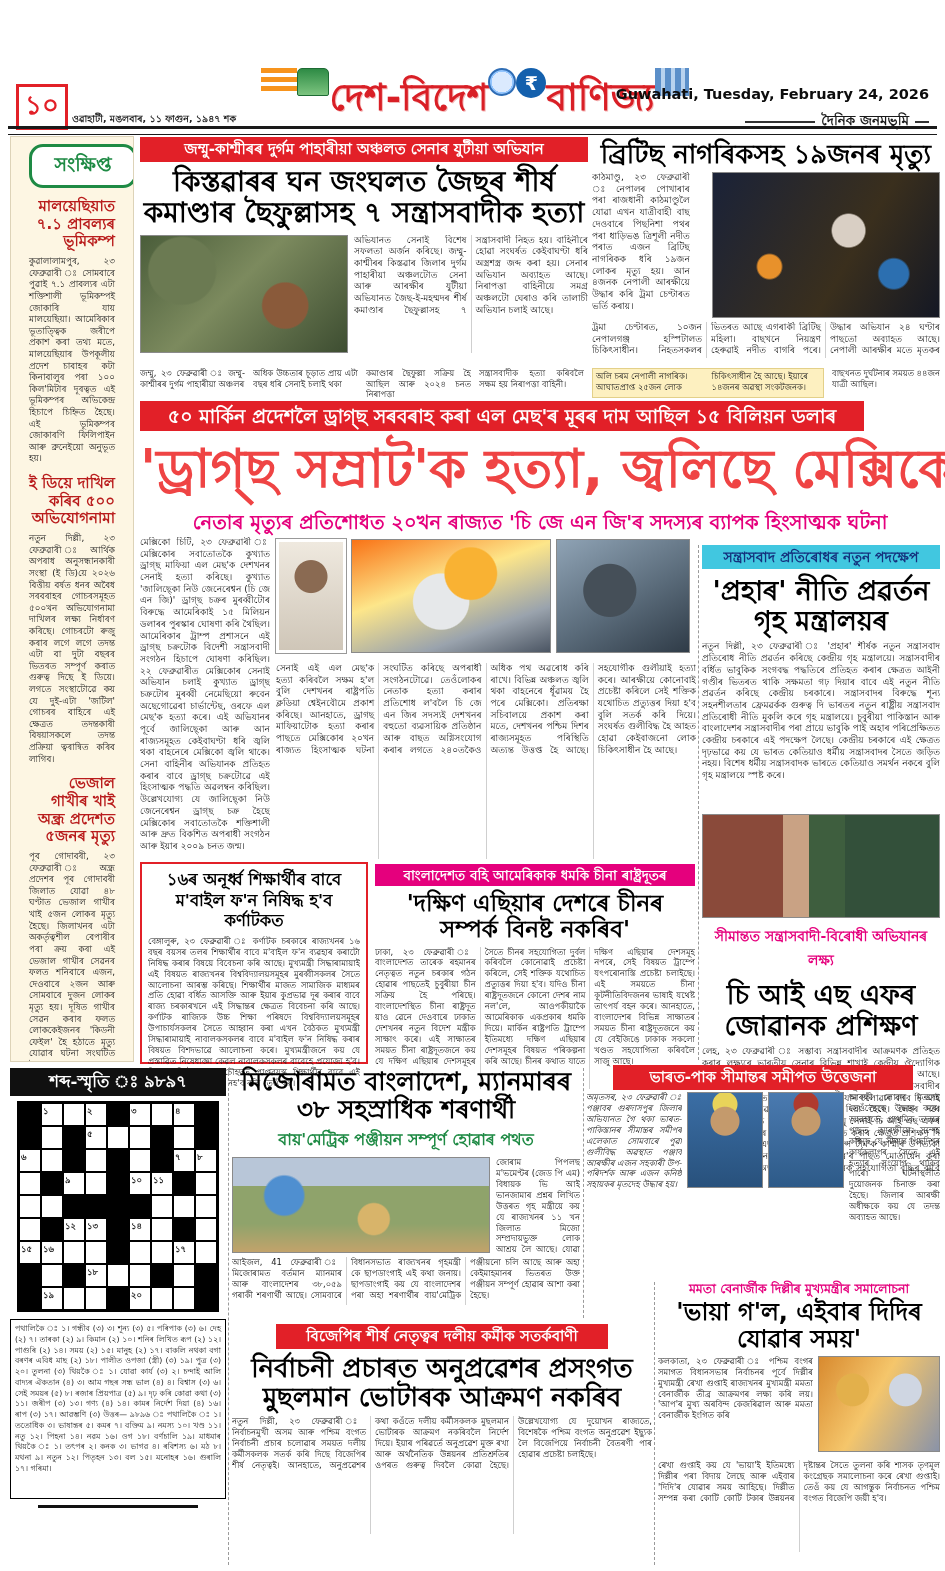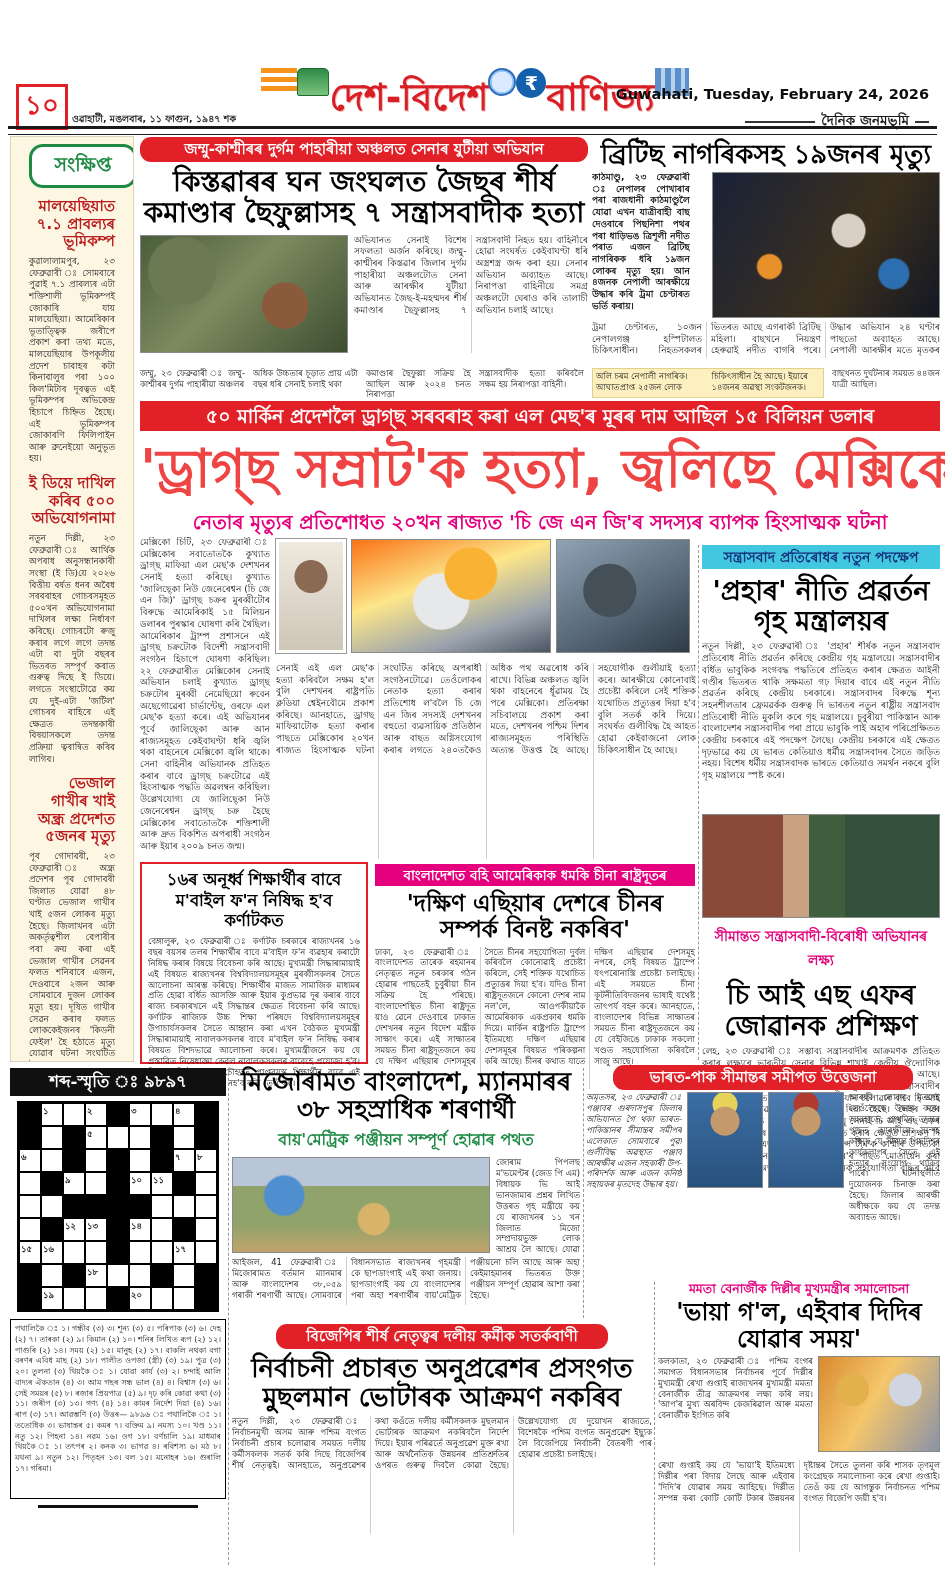--- a/index.html
+++ b/index.html
@@ -19,21 +19,21 @@
   .rupee{width:30px;height:30px;border-radius:50%;background:#1460ad;color:#fff;font-size:19px;font-weight:bold;
          display:flex;align-items:center;justify-content:center;}
   .mast-city{width:34px;height:28px;background:repeating-linear-gradient(90deg,#5b8fc9 0 6px,#b8d2ee 6px 10px);}
   .date-en{right:16px;top:86px;font-size:14.5px;font-weight:bold;color:#0d0d0d;}
   .paper-name{right:16px;top:110px;display:flex;align-items:center;gap:6px;font-size:13.5px;font-weight:bold;color:#1a1a1a;}
   .paper-name .dash{width:70px;border-top:2px solid #333;}
   .paper-name .eq{width:14px;border-top:2px double #333;}
   .rule-double{left:8px;top:126px;width:929px;height:5px;border-top:3px solid #1a1a1a;border-bottom:1px solid #1a1a1a;}
   
   .kicker{font-weight:bold;text-align:center;display:block;overflow:hidden;}
-  .k-red{background:#e22028;color:#fff;border-radius:11px;}
+  .k-red{background:#e22028;color:#fff;}
   .headline{font-weight:900;text-align:center;color:#000;line-height:1.12;}
   .body{font-size:9px;line-height:1.3;text-align:justify;color:#141414;overflow:hidden;}
   .cols2{column-count:2;column-gap:9px;column-rule:1px solid #cfcfcf;}
   .cols3{column-count:3;column-gap:9px;column-rule:1px solid #cfcfcf;}
   .cols4{column-count:4;column-gap:9px;column-rule:1px solid #cfcfcf;}
   .photo{border:1px solid #8a8a8a;box-sizing:border-box;}
   .vsep{border-left:1px dashed #9a9a9a;width:0;}
   
   .sidebar{left:10px;top:136px;width:124px;height:926px;background:#fdf6e3;border:1px solid #ddd3b8;
            padding:5px 18px;box-sizing:border-box;overflow:hidden;}
@@ -46,33 +46,33 @@
   .jammu .kicker{height:25px;line-height:25px;font-size:15px;}
   .jammu .headline{font-size:28px;margin-top:4px;}
   .jammu .row{display:flex;gap:6px;margin-top:6px;}
   .ph-jammu{width:208px;height:118px;background:
       radial-gradient(circle at 20% 30%,#6b7a52 0 18%,transparent 19%),
       radial-gradient(circle at 70% 60%,#8a5a3a 0 14%,transparent 15%),
       linear-gradient(135deg,#4a5d3a,#7c8a5e 45%,#3d4d31);}
   .nepal{left:592px;top:137px;width:348px;}
   .nepal .kicker{width:250px;margin:0 auto;background:#fde7f1;color:#e5007d;font-size:15px;height:24px;line-height:24px;}
   .nepal .headline{font-size:26px;margin:3px 0 2px;}
-  .nepal .row{display:flex;gap:22px;margin-top:3px;font-weight:bold;}
+  .nepal .row{display:flex;gap:22px;margin-top:3px;}
   .ph-nepal{width:238px;height:146px;background:
       radial-gradient(circle at 25% 65%,#e8912b 0 6%,transparent 7%),
       radial-gradient(circle at 60% 40%,#d9cfc4 0 10%,transparent 11%),
       radial-gradient(circle at 80% 70%,#2c6fb0 0 7%,transparent 8%),
       linear-gradient(120deg,#1a2238,#3a2f1d 60%,#141824);}
   .contstrip{left:140px;top:368px;width:800px;height:30px;display:flex;gap:8px;}
   .contstrip .frag{flex:1;font-size:8.4px;line-height:1.25;text-align:justify;overflow:hidden;}
   .ynote{width:232px;background:#fdf0c0;border:1px solid #e3d089;padding:2px 3px;box-sizing:border-box;
          column-count:2;column-gap:7px;font-size:8.4px;line-height:1.25;overflow:hidden;}
   .wnote{width:108px;font-size:8.4px;line-height:1.25;overflow:hidden;}
   
-  .banner{left:140px;top:401px;width:800px;height:30px;background:#e22028;color:#fff;
+  .banner{left:140px;top:401px;width:724px;height:30px;background:#e22028;color:#fff;
           font-size:19px;font-weight:bold;text-align:center;line-height:30px;}
   .mainhead{left:140px;top:434px;width:800px;height:70px;font-size:53px;font-weight:900;color:#ef4444;
             text-align:center;line-height:70px;white-space:nowrap;}
   .subhead{left:140px;top:508px;width:800px;color:#e5007d;font-size:19.5px;font-weight:bold;text-align:center;}
   .mexico{left:140px;top:537px;width:556px;height:322px;}
   .mex-col1{position:absolute;left:0;top:0;width:130px;height:322px;}
   .mex-photos{position:absolute;left:136px;top:2px;display:flex;gap:5px;}
   .ph-elmencho{width:70px;height:114px;background:
       radial-gradient(circle at 50% 32%,#8a6a52 0 16px,transparent 17px),
       linear-gradient(#efe9df,#cfc6b8);border:3px solid #fff;outline:1px solid #999;}

